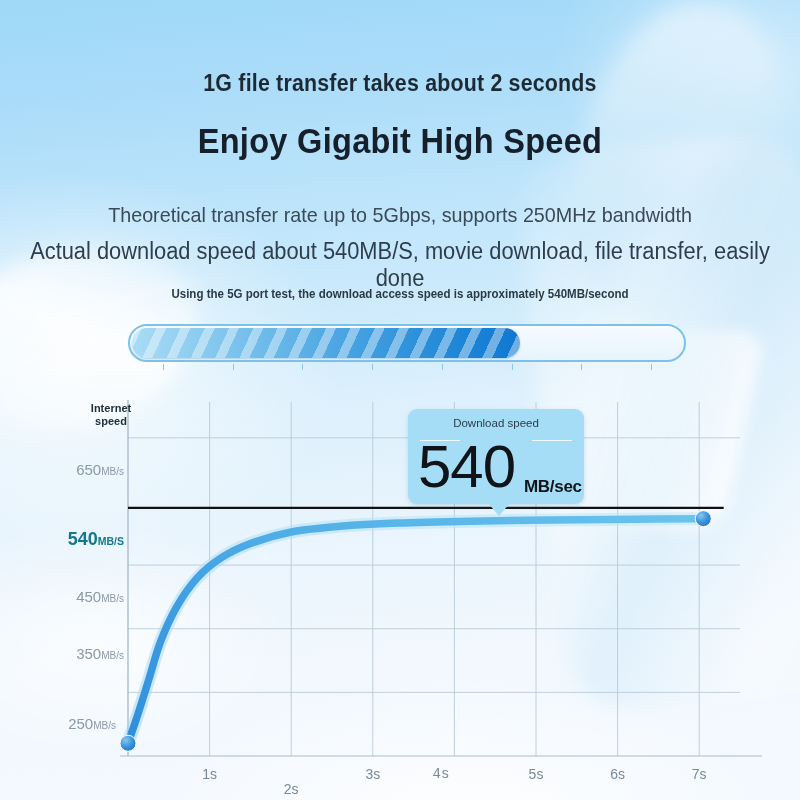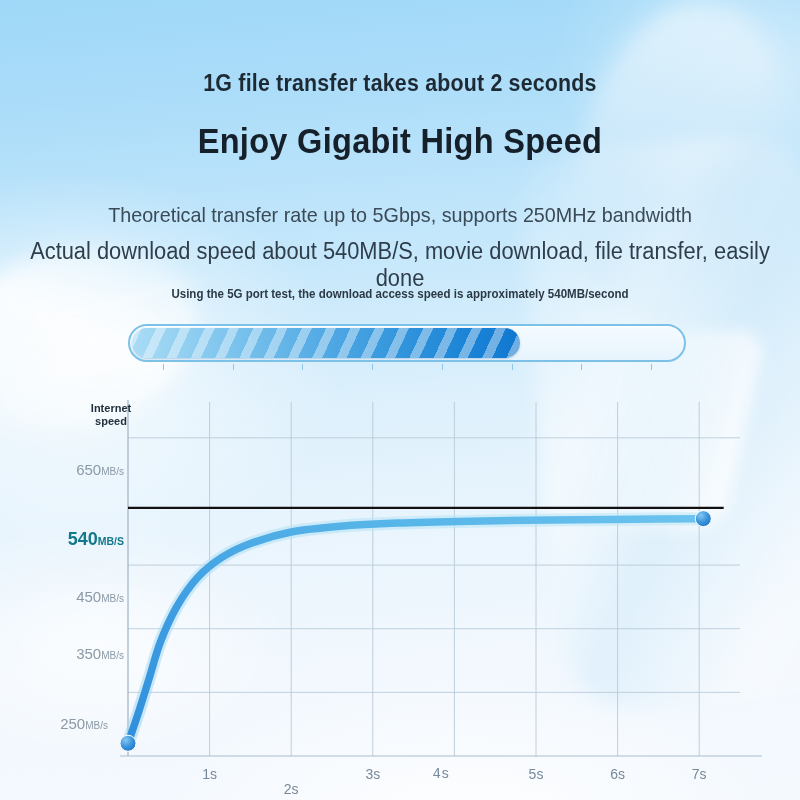--- a/index.html
+++ b/index.html
@@ -169,21 +169,21 @@
         <i style="left: 313.875px;"></i>
         <i style="left: 383.625px;"></i>
         <i style="left: 453.375px;"></i>
         <i style="left: 523.125px;"></i>
       </div>
   </div>
 
   <div class="chart">
     <div class="axis-title">Internet speed</div>
     <div class="ybox" id="yLabels">
-        <div class="ylab" style="top: 287.364px; right: 16px;"><span>250</span><span class="u">MB/s</span></div>
+        <div class="ylab" style="top: 287.364px; right: 8px;"><span>250</span><span class="u">MB/s</span></div>
         <div class="ylab" style="top: 217px; right: 0px;"><span>350</span><span class="u">MB/s</span></div>
         <div class="ylab" style="top: 160.091px; right: 0px;"><span>450</span><span class="u">MB/s</span></div>
         <div class="ylab hi" style="top: 100.818px; right: 0px;"><span>540</span><span class="u">MB/S</span></div>
         <div class="ylab" style="top: 32.8182px; right: 0px;"><span>650</span><span class="u">MB/s</span></div>
       </div>
     <svg id="plot" width="800" height="404" viewBox="0 0 800 404">
       <defs>
         <linearGradient id="lineGrad" x1="0" y1="1" x2="1" y2="0">
           <stop offset="0%" stop-color="#2f8fdb"></stop>
           <stop offset="35%" stop-color="#3f9ee2"></stop>
@@ -233,14 +233,22 @@
         <div class="xlab" style="left: 209.6px; top: 370px;">1s</div>
         <div class="xlab" style="left: 291.2px; top: 385px;">2s</div>
         <div class="xlab" style="left: 372.8px; top: 370px;">3s</div>
         <div class="xlab" style="left: 441px; top: 370px; font-family: Liberation Mono, monospace;">4s</div>
         <div class="xlab" style="left: 536px; top: 370px;">5s</div>
         <div class="xlab" style="left: 617.6px; top: 370px;">6s</div>
         <div class="xlab" style="left: 699.2px; top: 370px;">7s</div>
       </div>
   </div>
 
+  <div class="tip">
+    <div class="tip-head">Download speed</div>
+    <div class="tip-rule l"></div>
+    <div class="tip-rule r"></div>
+    <div class="tip-val">540</div>
+    <div class="tip-unit">MB/sec</div>
+    <div class="tip-tail"></div>
+  </div>
 
 </div>
 
 </body></html>

